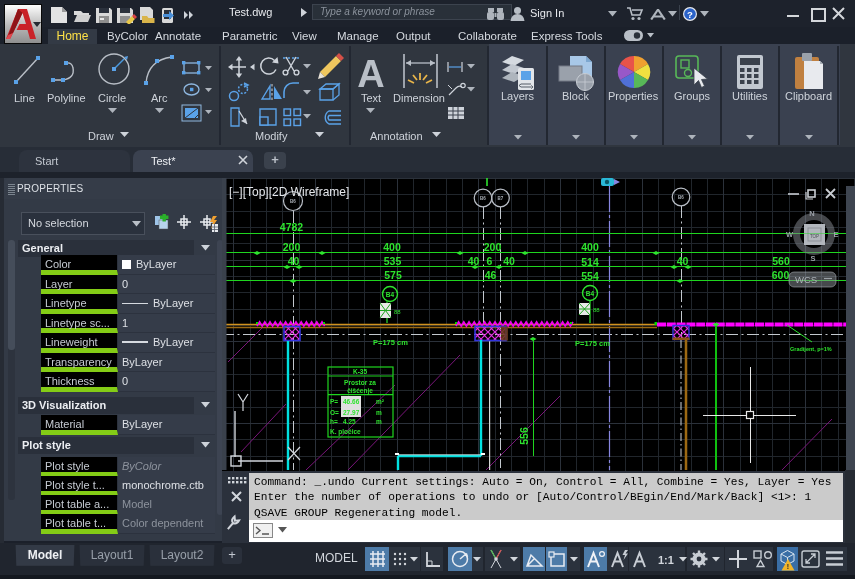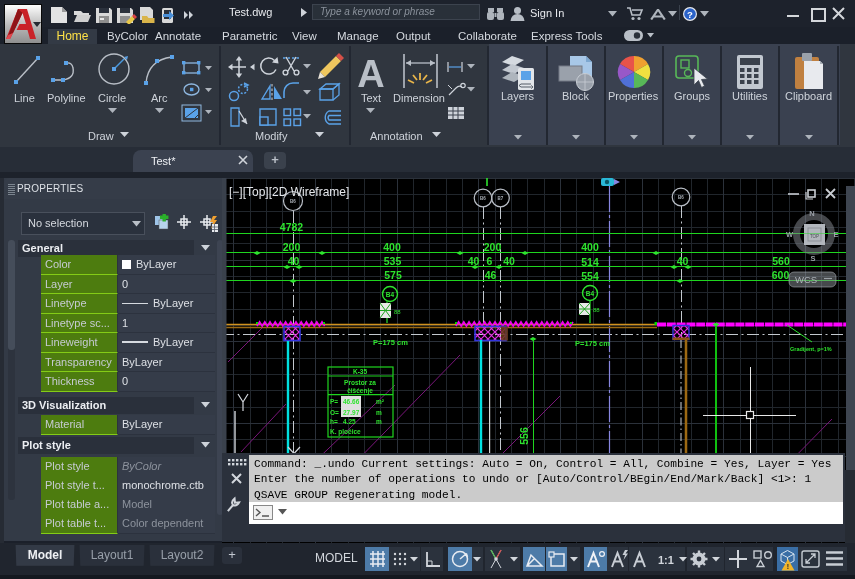--- a/index.html
+++ b/index.html
@@ -18,31 +18,31 @@
   #ribbon{left:0;top:44px;width:855px;height:103px;background:#30363f;}
   .rsep{top:46px;width:2px;height:99px;background:#222731;}
   .rlabel{color:#ced3da;font-size:11px;}
   .plabel{color:#ced3da;font-size:11px;}
   
   #ftabbar{left:0;top:147px;width:855px;height:25px;background:#272d37;}
   
   #palette{left:4px;top:178px;width:222px;height:363px;background:#333a46;}
   .prow{position:absolute;left:21px;width:190px;height:19.5px;font-size:11px;}
   .plab{position:absolute;left:16px;top:0;width:77px;height:19.5px;line-height:19.5px;
-        background:#4d7c0f;color:#c6cbd3;padding-left:4px;box-sizing:border-box;
-        border-bottom:1px solid #84cc16;border-right:1px solid #2c323e;}
+        background:#000000;color:#c6cbd3;padding-left:4px;box-sizing:border-box;
+        border-bottom:5px solid #84cc16;border-right:1px solid #2c323e;}
   .pval{position:absolute;left:93px;top:0;width:97px;height:19.5px;line-height:19.5px;
         background:#353c49;color:#dde0e5;padding-left:4px;box-sizing:border-box;
         border-bottom:1px solid #2c323e;}
   .psec{position:absolute;left:14px;width:176px;height:17px;line-height:17px;
         background:#2a303b;color:#eceef2;font-weight:bold;font-size:11px;padding-left:4px;box-sizing:border-box;}
   
   #canvas{left:222px;top:178px;width:633px;height:369px;background:#000;}
   
-  #cmdwin{left:222px;top:453px;width:623px;height:89px;background:#2b313c;}
+  #cmdwin{left:222px;top:471px;width:623px;height:89px;background:#2b313c;}
   #cmdhist{position:absolute;left:27px;top:2px;width:594px;height:47px;background:#cbcbcb;
            font-family:"Liberation Mono",monospace;font-size:11.2px;color:#000;line-height:15.3px;
            padding:2px 0 0 5px;box-sizing:border-box;white-space:pre;}
   #cmdinput{position:absolute;left:27px;top:49px;width:594px;height:22px;background:#ffffff;}
   
   #bottombar{left:0;top:543px;width:855px;height:36px;background:#20252e;}
 </style>
 </head>
 <body>
 <div id="app">
@@ -73,21 +73,21 @@
       <rect x="112" y="2" width="11" height="15" rx="1.5" fill="#d9d9d9"></rect>
       <rect x="114" y="4" width="7" height="9" fill="#2b313c"></rect>
       <path d="M113 8 h6 v-3 l5 4.5 l-5 4.5 v-3 h-6 z" fill="#4a90d9"></path>
 
       <path d="M134 5 l4 4 l-4 4 z M139 5 l4 4 l-4 4 z" fill="#cfd3d9"></path>
     </svg>
     <div class="abs ttext" style="left:229px;top:6px;width:60px;">Test.dwg</div>
     <svg class="abs" style="left:300px;top:8px" width="8" height="10" viewBox="0 0 8 10">
         <path d="M1 0 l6 4.5 l-6 4.5 z" fill="#cfd3d9"></path>
       </svg>
-    <div class="abs" style="left:312px;top:4px;width:168px;height:16px;background:#293039;border:1px solid #3c434e;box-sizing:border-box;color:#8b929c;font-size:10px;font-style:italic;line-height:14px;padding-left:7px;">Type a keyword or phrase</div>
+    <div class="abs" style="left:312px;top:4px;width:200px;height:16px;background:#293039;border:1px solid #3c434e;box-sizing:border-box;color:#8b929c;font-size:10px;font-style:italic;line-height:14px;padding-left:7px;">Type a keyword or phrase</div>
 
     <svg class="abs" style="left:487px;top:6px" width="17" height="15" viewBox="0 0 17 15">
       <rect x="1" y="2" width="6" height="4" fill="#aeb4bc"></rect>
         <rect x="10" y="2" width="6" height="4" fill="#aeb4bc"></rect>
       <rect x="0" y="6" width="7" height="8" rx="2" fill="#aeb4bc"></rect>
         <rect x="10" y="6" width="7" height="8" rx="2" fill="#aeb4bc"></rect>
       <rect x="7.5" y="7" width="2" height="4" fill="#aeb4bc"></rect>
     </svg>
 
     <svg class="abs" style="left:510px;top:6px" width="15" height="16" viewBox="0 0 15 16">
@@ -380,20 +380,21 @@
     <div class="abs rlabel" style="left:101px;top:86px;"></div>
     <div class="abs rlabel" style="left:370px;top:86px;">Annotation</div>
     <div class="abs plabel" style="left:501px;top:46px;">Layers</div>
     <div class="abs plabel" style="left:562px;top:46px;">Block</div>
     <div class="abs plabel" style="left:608px;top:46px;">Properties</div>
     <div class="abs plabel" style="left:674px;top:46px;">Groups</div>
     <div class="abs plabel" style="left:732px;top:46px;">Utilities</div>
     <div class="abs plabel" style="left:785px;top:46px;">Clipboard</div>
   </div>
   <div id="ftabbar" class="abs">
+    <div class="abs" style="left:19px;top:3px;width:111px;height:22px;background:#2d333e;border-radius:8px 8px 0 0;color:#c3c8d0;font-size:11px;line-height:22px;padding-left:16px;box-sizing:border-box;">Start</div>
     <div class="abs" style="left:133px;top:3px;width:120px;height:22px;background:#3b4250;border-radius:8px 8px 0 0;color:#eef0f4;font-size:11px;line-height:22px;padding-left:18px;box-sizing:border-box;">Test*</div>
     <svg class="abs" style="left:238px;top:8px" width="10" height="10" viewBox="0 0 10 10">
         <path d="M1 1 L9 9 M9 1 L1 9" stroke="#d0d4da" stroke-width="1.6"></path>
       </svg>
     <div class="abs" style="left:264px;top:5px;width:22px;height:17px;background:#3a414c;border-radius:4px;color:#b9bfc7;font-size:13px;font-weight:bold;text-align:center;line-height:16px;">+</div>
     <div class="abs" style="left:0;top:25px;width:855px;height:6px;background:#1d222b;"></div>
   </div>
   <div class="abs" style="left:0;top:178px;width:4px;height:365px;background:#262b34;"></div>
   <div id="palette" class="abs">
 

